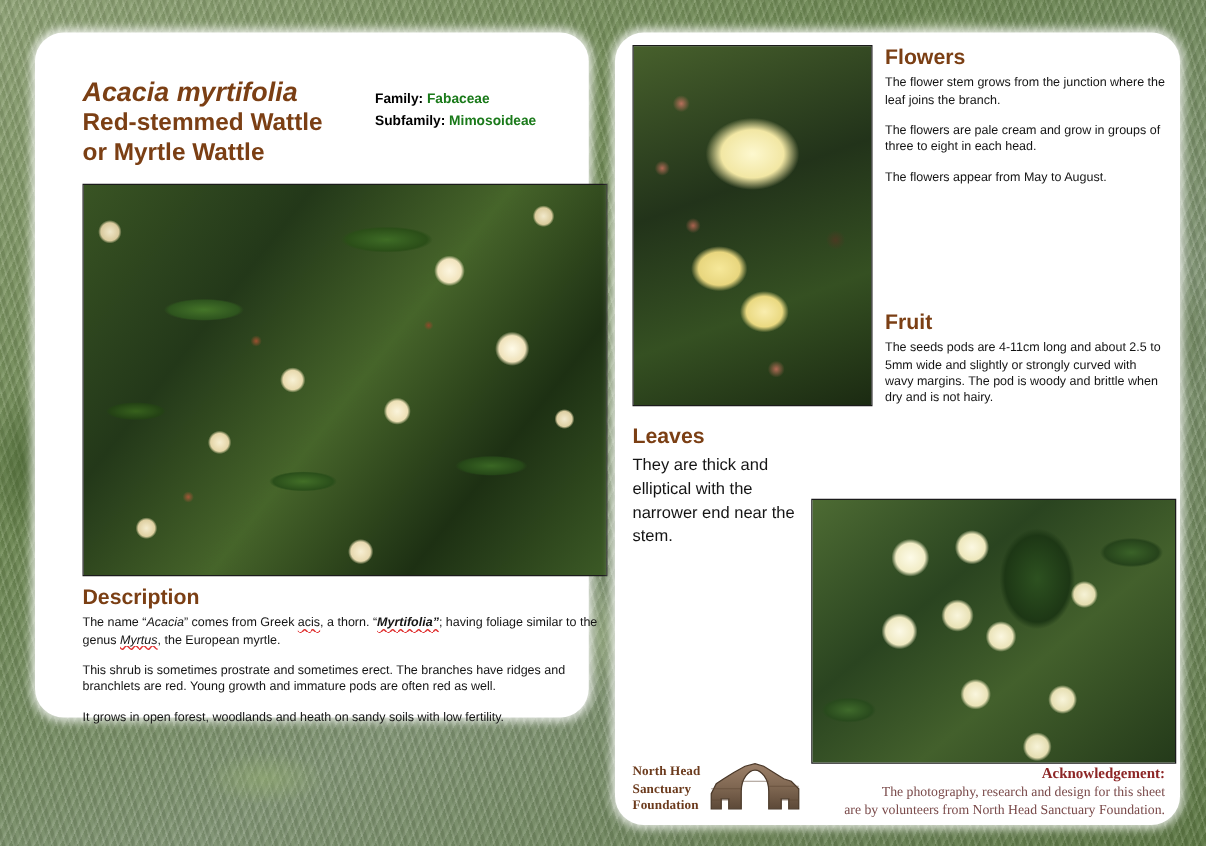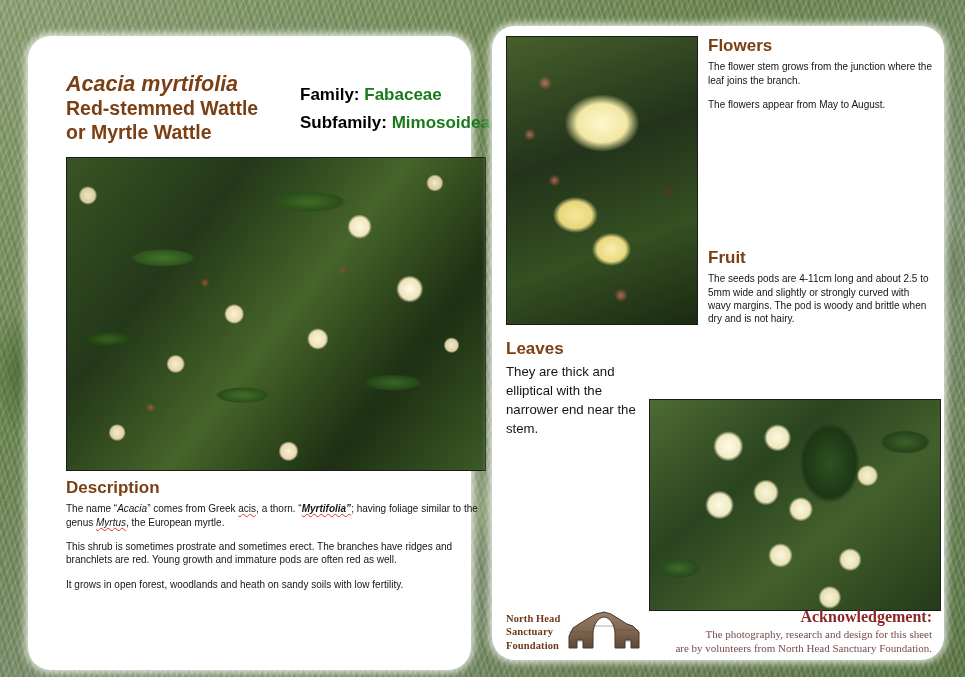--- a/index.html
+++ b/index.html
@@ -35,33 +35,33 @@
       linear-gradient(150deg, #95a87c 0%, #6f8a54 35%, #86997a 62%, #5f7a45 100%);
   }
 
   
   .panel {
     position: absolute;
     background: #ffffff;
     box-shadow: 0 0 7px 3px rgba(255,255,255,.75);
     border-radius: 23px;
   }
-  .panel-left  { left: 28px;  top: 36px; width: 443px; height: 634px; }
+  .panel-left  { left: 28px;  top: 26px; width: 443px; height: 548px; }
   .panel-right { left: 492px; top: 26px; width: 452px; height: 634px; }
 
   
   .title-sci {
     font-size: 21.5px; font-weight: bold; font-style: italic;
     color: #7b3f14; line-height: 1.12;
     position: relative; display: inline-block;
   }
   .title-com {
     font-size: 19.5px; font-weight: bold; color: #7b3f14; line-height: 1.22;
   }
-  .tax-row { font-size: 17px; font-weight: bold; color: #000; line-height: 1.62; }
+  .tax-row { font-size: 11px; font-weight: bold; color: #000; line-height: 1.62; }
   .tax-val { color: #1a7a1a; }
 
   h2.sec {
     font-size: 17px; font-weight: bold; color: #7b3f14;
     margin-bottom: 4px; line-height: 1.2;
   }
   p.body {
     font-size: 10px; color: #141414; line-height: 1.33;
   }
   p.body + p.body { margin-top: 11px; }
@@ -153,21 +153,21 @@
     display: flex; align-items: center; gap: 7px;
   }
   .logo-text {
     font-size: 10.5px; font-weight: bold; color: #6b3a1c;
     line-height: 1.28; letter-spacing: .1px;
   }
   .ack {
     position: absolute; right: 12px; bottom: 5px; text-align: right;
   }
   .ack-title {
-    font-size: 16px; font-weight: bold; color: #8d2626; margin-bottom: 1px;
+    font-size: 12px; font-weight: bold; color: #8d2626; margin-bottom: 1px;
   }
   .ack-body { font-size: 11px; color: #7a4a4a; line-height: 1.28; }
 </style>
 </head>
 <body>
 
 <div class="page">
 
   <div class="panel panel-left">
 
@@ -206,20 +206,21 @@
 
   <div class="panel panel-right">
 
     <div class="photo photo-flower" style="left:14px;top:10px;">
       <div class="ph-flower-bg"></div>
     </div>
 
     <div style="position:absolute;left:216px;top:10px;width:224px;">
       <h2 class="sec">Flowers</h2>
       <p class="body">The flower stem grows from the junction where the leaf joins the branch.</p>
+      <p class="body">The flowers are pale cream and grow in groups of three to eight in each head.</p>
       <p class="body">The flowers appear from May to August.</p>
     </div>
 
     <div style="position:absolute;left:216px;top:222px;width:224px;">
       <h2 class="sec">Fruit</h2>
       <p class="body">The seeds pods are 4-11cm long and about 2.5 to 5mm wide and slightly or strongly curved with wavy margins.  The pod is woody and brittle when dry and is not hairy.</p>
     </div>
 
     <div class="col-narrow" style="position:absolute;left:14px;top:313px;width:140px;">
       <h2 class="sec">Leaves</h2>

